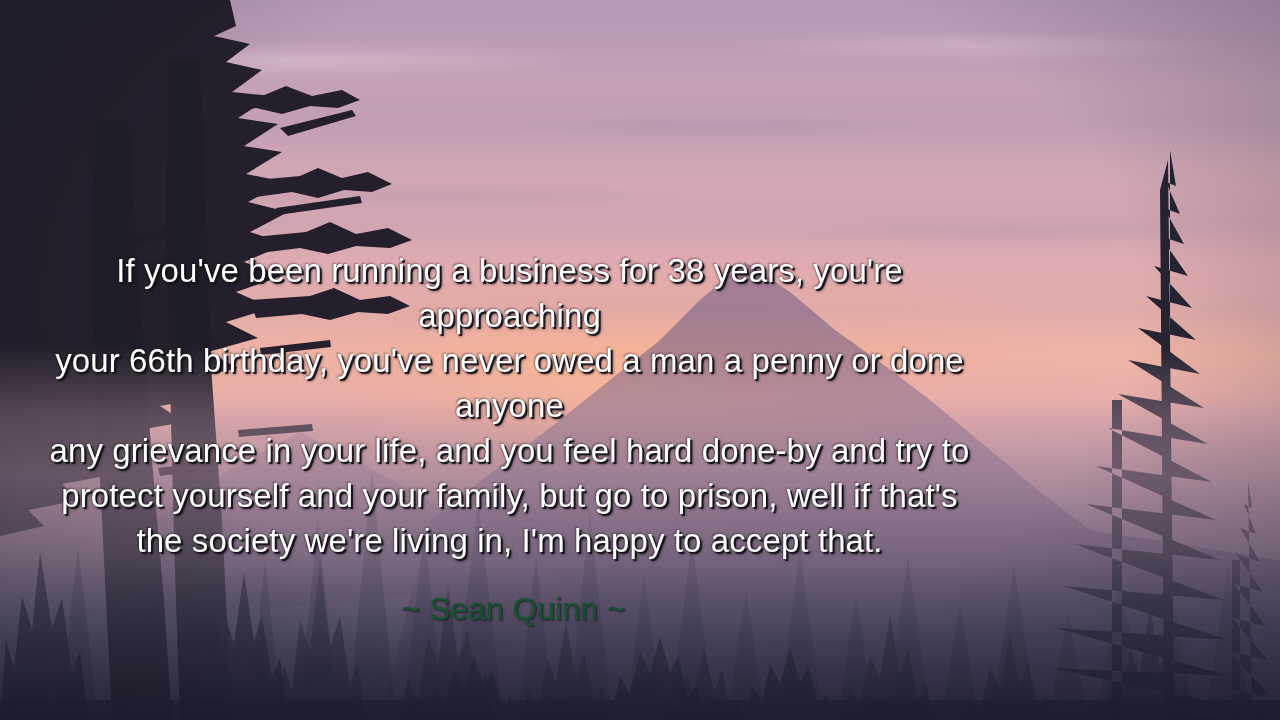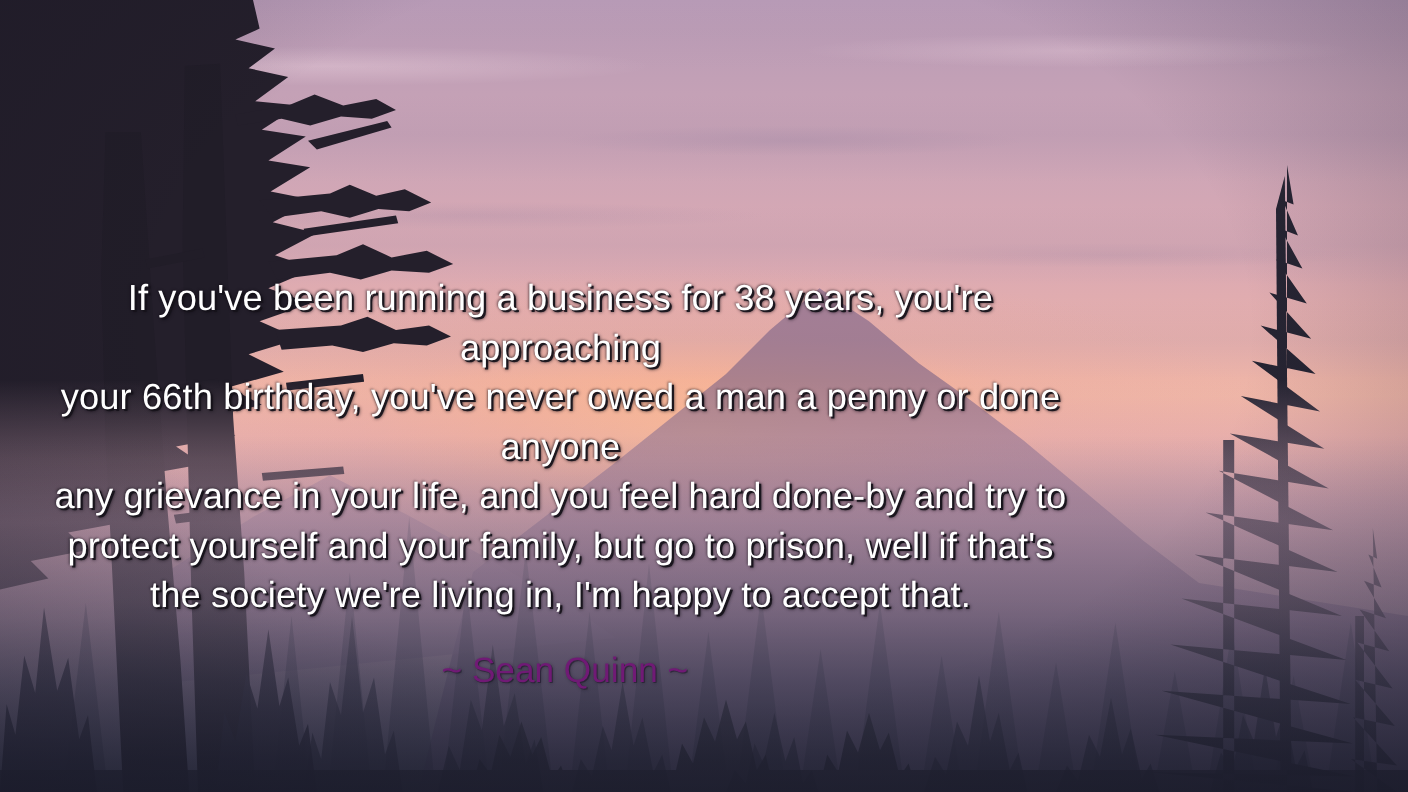--- a/index.html
+++ b/index.html
@@ -106,21 +106,21 @@
     letter-spacing: 0.1px;
     text-shadow:
        2px 2px 0 rgba(22,18,26,0.92),
        2px 2px 3px rgba(15,12,20,0.85),
       -1px -1px 2px rgba(20,16,24,0.45);
     white-space: pre-line;
   }
   #attribution {
     margin: 0;
     padding: 26px 32px 0 40px;
-    color: #701a75;
+    color: #14532d;
     font-size: 32px;
     line-height: 40px;
     font-weight: 400;
     text-shadow:
       1px 1px 0 rgba(30,24,40,0.55),
       1px 1px 3px rgba(20,16,28,0.45);
   }
 </style>
 </head>
 <body>

